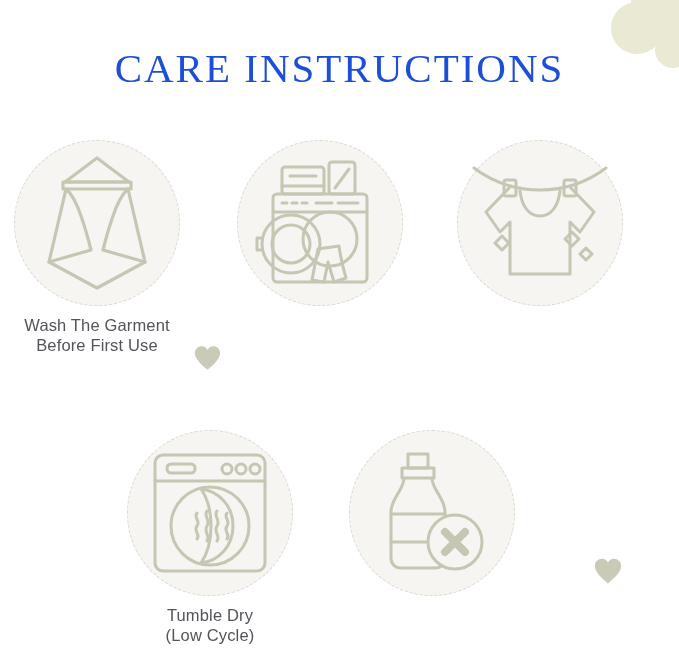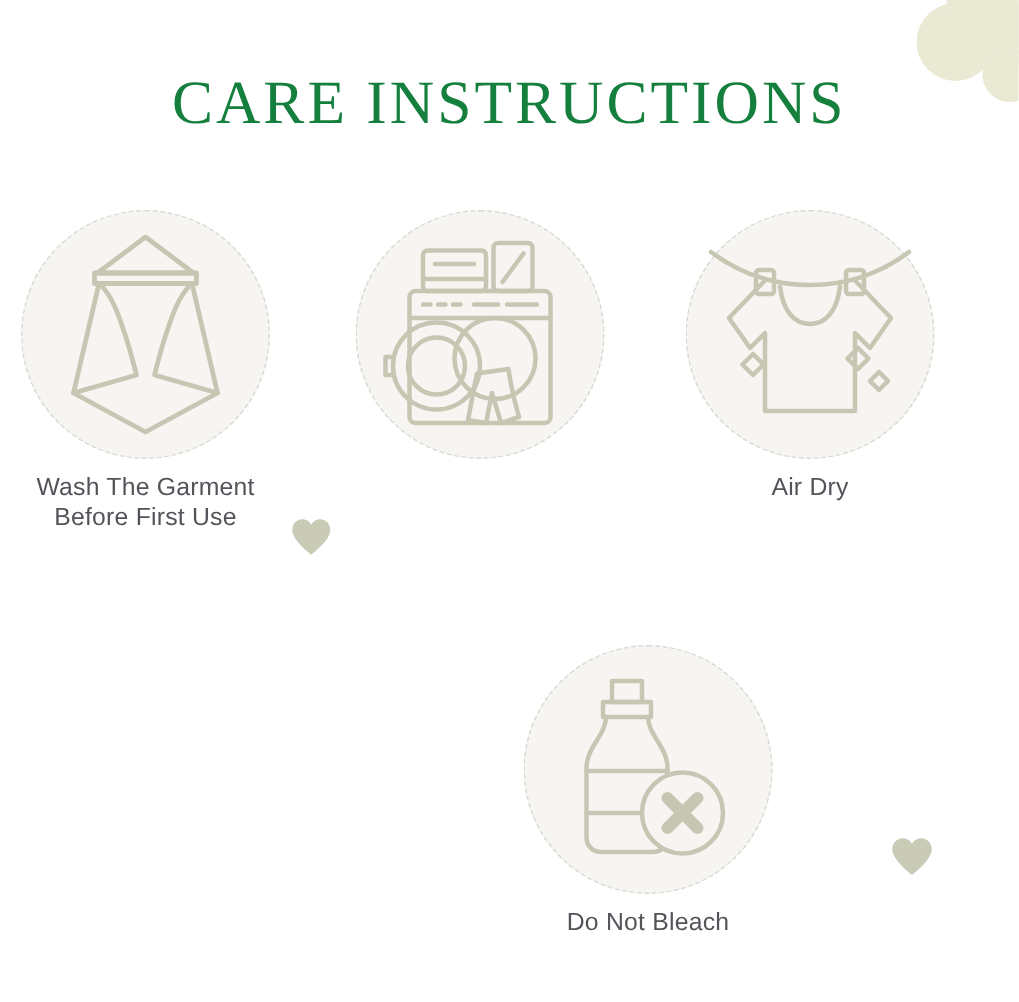--- a/index.html
+++ b/index.html
@@ -35,21 +35,21 @@
   
   .page-title {
     position: absolute;
     top: 44px;
     left: 0;
     width: 679px;
     text-align: center;
     font-family: "Liberation Serif", serif;
     font-size: 41px;
     letter-spacing: 2.0px;
-    color: #15803d;
+    color: #1d4ed8;
     font-weight: 400;
     white-space: nowrap;
   }
 
   
   .item {
     position: absolute;
     width: 200px;
     text-align: center;
   }
@@ -172,43 +172,68 @@
 
         <path d="M48 31 C50 48 58 56 68 56 C78 56 86 48 88 31"></path>
 
         <path d="M38 27 L14 52 L28 72 L38 62 L38 114 L98 114 L98 62 L108 72 L122 52 L98 27"></path>
 
         <path d="M30 76 L37 83 L30 90 L23 83 Z"></path>
         <path d="M100 72 L107 79 L100 86 L93 79 Z"></path>
         <path d="M114 88 L120 94 L114 100 L108 94 Z"></path>
       </svg>
     </div>
-    <div class="item-label">Air Dry</div>
-  </div>
-
+  </div>
+
+  <div class="item item-4">
+    <div class="icon-circle">
+      <svg width="118" height="124" viewBox="0 0 118 124" xmlns="http://www.w3.org/2000/svg" fill="none" stroke="#c6c6b3" stroke-width="3" stroke-linejoin="round" stroke-linecap="round">
+
+        <rect x="4" y="4" width="110" height="116" rx="8"></rect>
+
+        <path d="M4 30 L114 30"></path>
+
+        <rect x="16" y="13" width="28" height="9" rx="4"></rect>
+
+        <circle cx="76" cy="18" r="5"></circle>
+        <circle cx="90" cy="18" r="5"></circle>
+        <circle cx="104" cy="18" r="5"></circle>
+
+        <circle cx="59" cy="75" r="39"></circle>
+
+        <path d="M68 38 C50 40 36 55 36 75 C36 95 50 110 68 112 C61 102 58 89 58 75 C58 61 61 48 68 38 Z" transform="rotate(180 59 75)"></path>
+
+        <path d="M46 62 C42 66 50 70 46 75 C42 80 50 84 46 88"></path>
+        <path d="M56 60 C52 65 60 69 56 75 C52 81 60 85 56 90"></path>
+        <path d="M66 60 C62 65 70 69 66 75 C62 81 70 85 66 90"></path>
+        <path d="M76 62 C72 66 80 70 76 75 C72 80 80 84 76 88"></path>
+      </svg>
+    </div>
+    <div class="item-label">Tumble Dry
+(Low Cycle)</div>
+  </div>
 
   <div class="item item-5">
     <div class="icon-circle">
       <svg width="114" height="126" viewBox="0 0 114 126" xmlns="http://www.w3.org/2000/svg" fill="none" stroke="#c6c6b3" stroke-width="3" stroke-linejoin="round" stroke-linecap="round">
 
         <path d="M33 4 L53 4 L53 18 L33 18 Z"></path>
 
         <path d="M27 18 L59 18 L59 28 L27 28 Z"></path>
 
         <path d="M29 28 C29 40 16 48 16 62 L16 108 C16 114 20 118 26 118 L60 118 C66 118 70 114 70 108 L70 62 C70 48 57 40 57 28"></path>
 
         <path d="M16 64 L70 64"></path>
         <path d="M16 92 L70 92"></path>
 
         <circle cx="80" cy="92" r="27" fill="#f7f5f1"></circle>
 
         <path d="M70 82 L90 102 M90 82 L70 102" stroke-width="8" stroke-linecap="round"></path>
       </svg>
     </div>
-    <div class="item-label">Do Not Bleach</div>
   </div>
 
   <svg class="heart heart-1" viewBox="0 0 32 30" xmlns="http://www.w3.org/2000/svg">
     <path d="M16 29 C16 29 1 18 1 9.5 C1 4.2 4.8 1 9 1 C12.2 1 14.8 2.9 16 5.4 C17.2 2.9 19.8 1 23 1 C27.2 1 31 4.2 31 9.5 C31 18 16 29 16 29 Z" fill="#c9cbb6"></path>
   </svg>
 
   <svg class="heart heart-2" viewBox="0 0 32 30" xmlns="http://www.w3.org/2000/svg">
     <path d="M16 29 C16 29 1 18 1 9.5 C1 4.2 4.8 1 9 1 C12.2 1 14.8 2.9 16 5.4 C17.2 2.9 19.8 1 23 1 C27.2 1 31 4.2 31 9.5 C31 18 16 29 16 29 Z" fill="#c9cbb6"></path>
   </svg>
 

